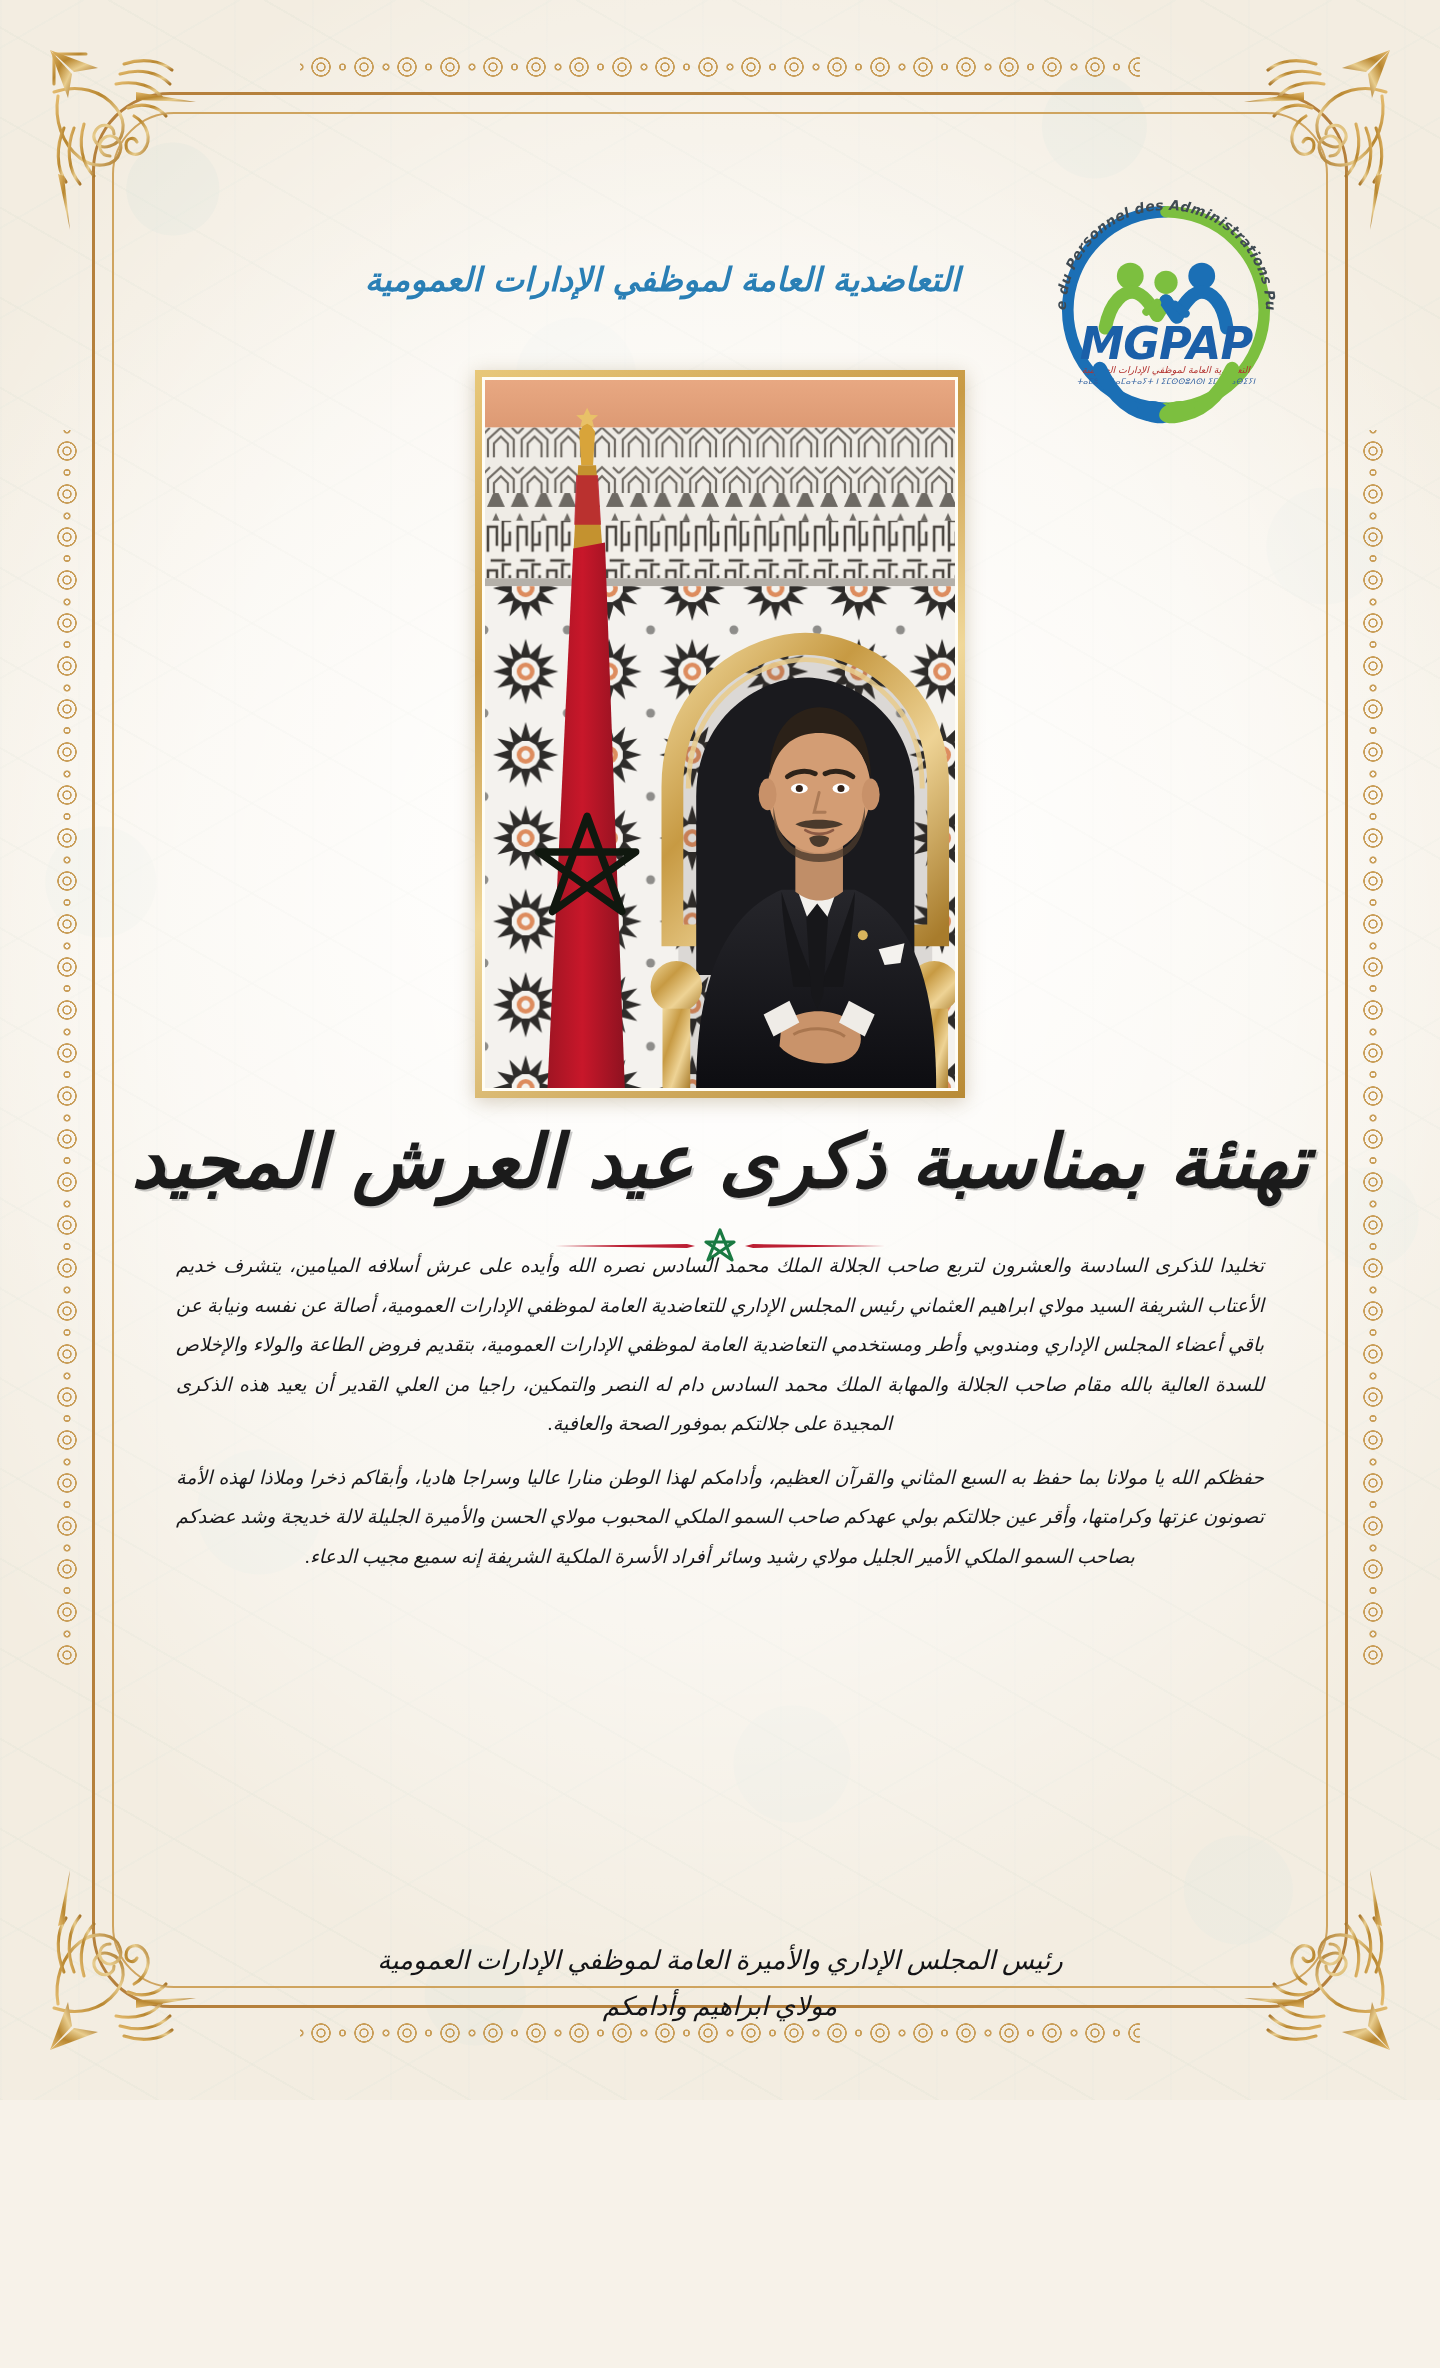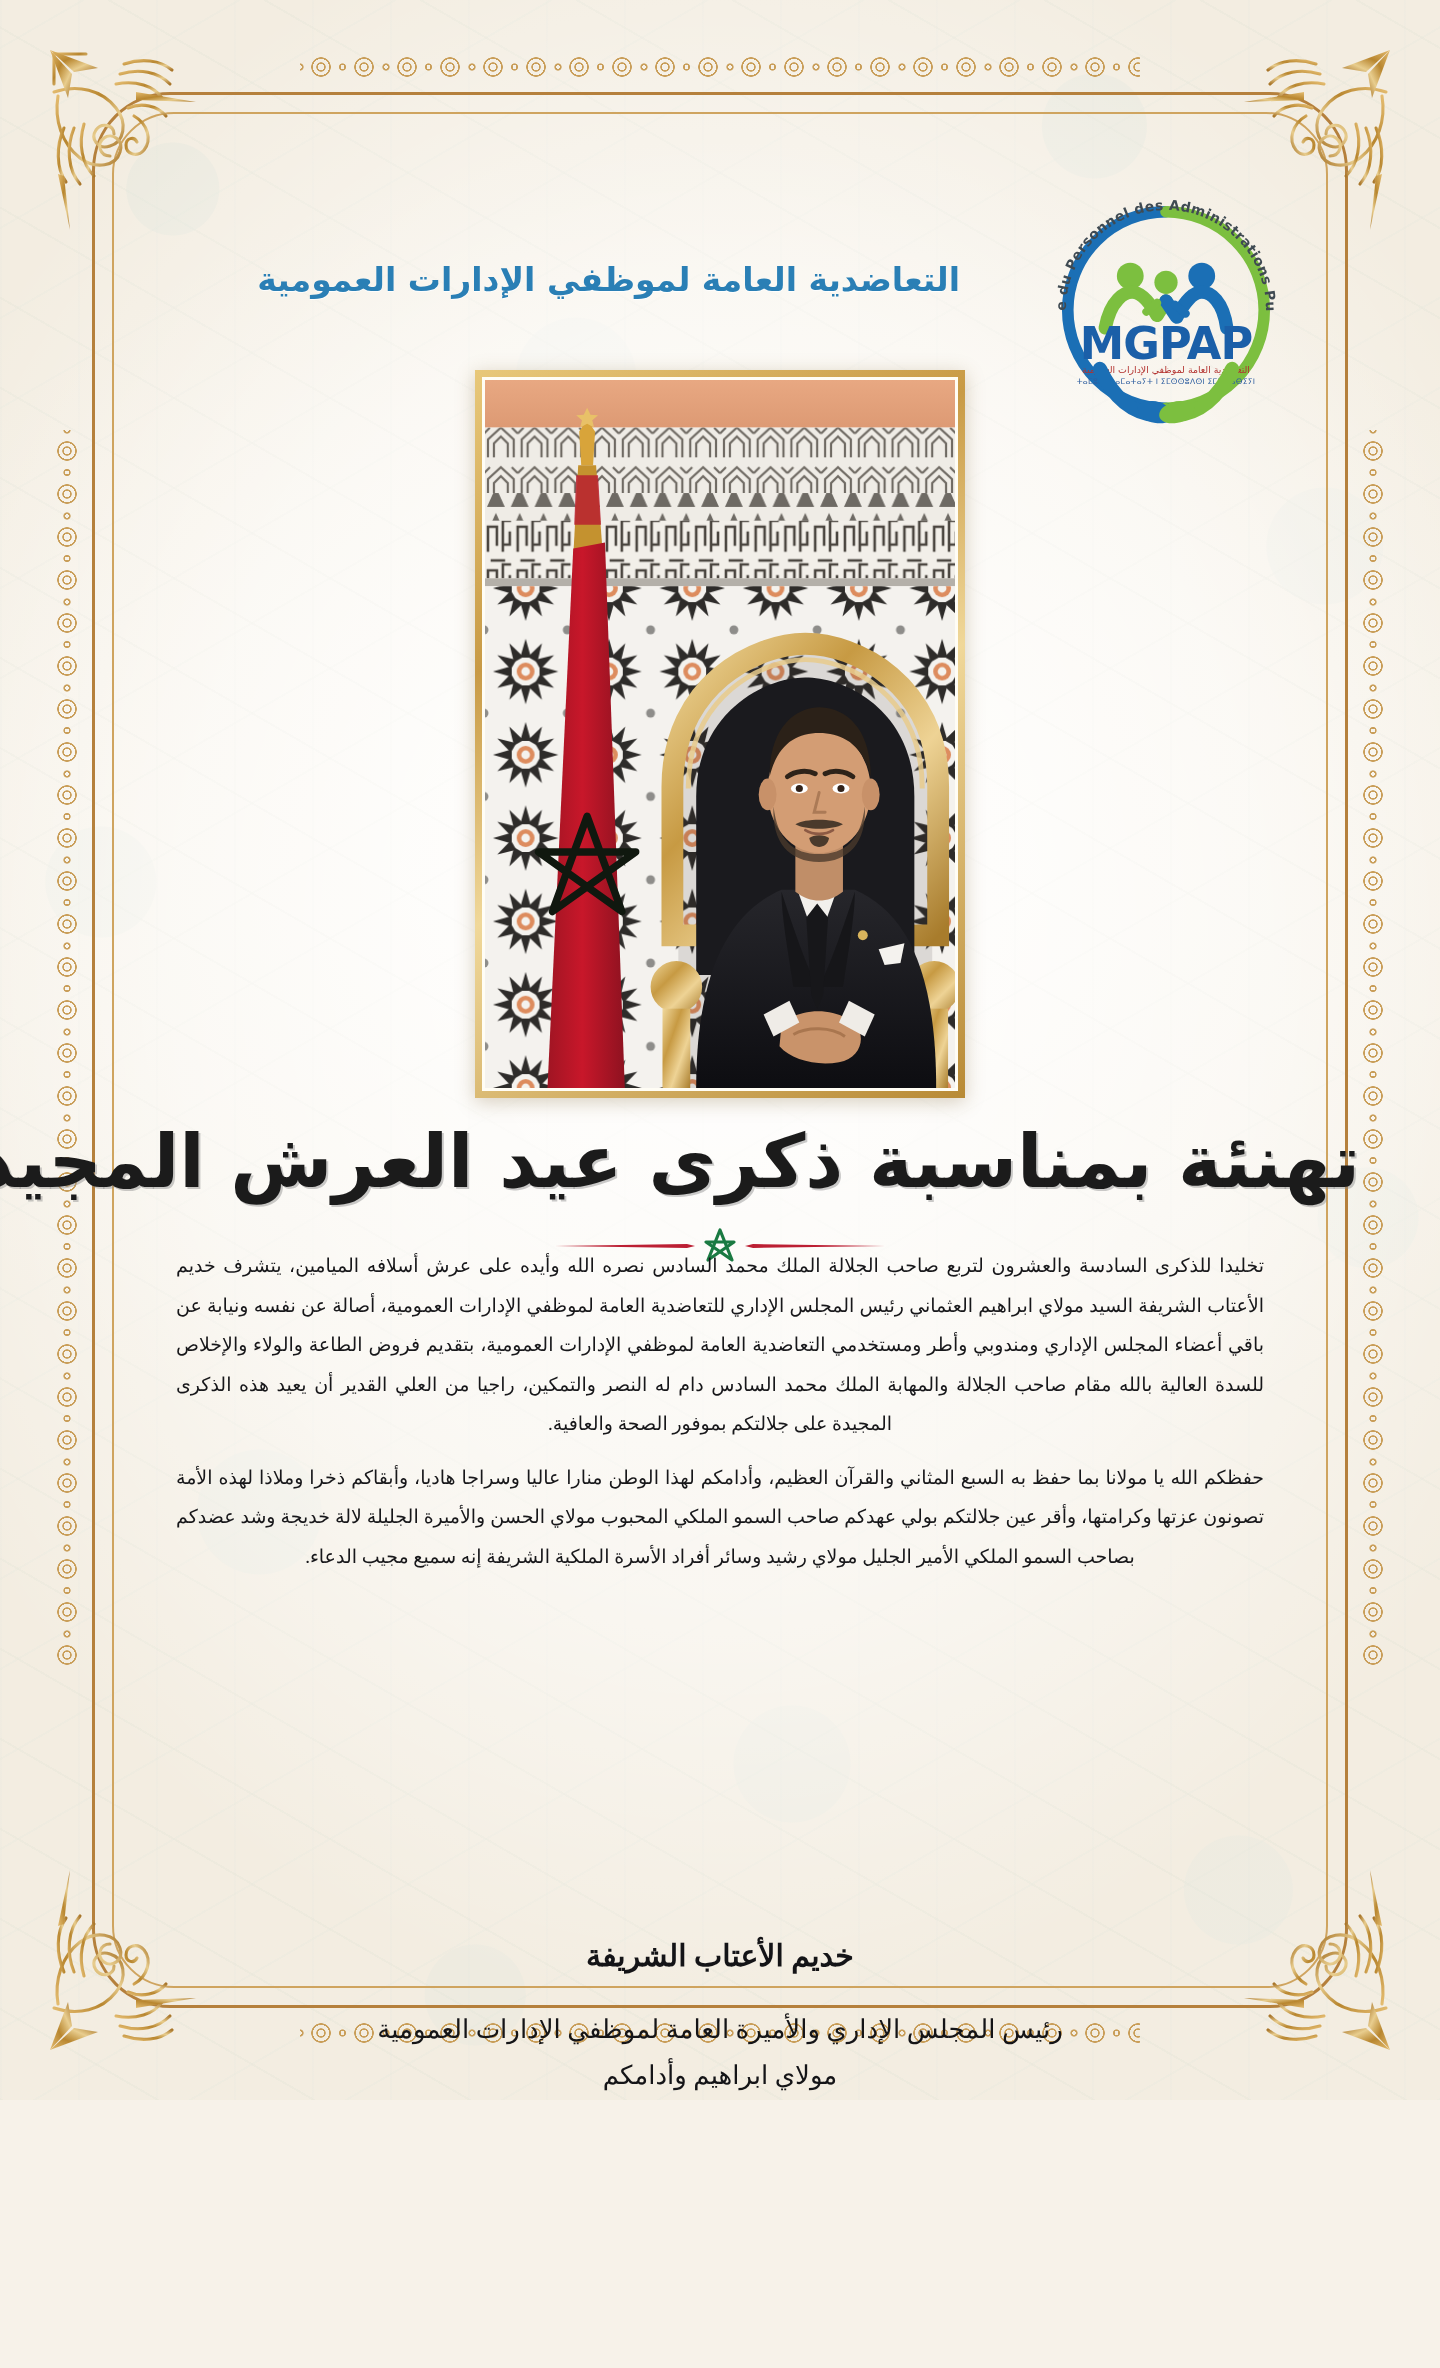--- a/index.html
+++ b/index.html
@@ -17,20 +17,21 @@
   }
 
   
   .poster {
     position: relative;
     width: 1440px;
     height: 2100px;
     background:
       radial-gradient(ellipse 900px 700px at 50% 40%, #fffdf9 0%, #f9f5ed 45%, #f3ede1 100%);
     overflow: hidden;
+    font-style: italic;
   }
 
   
   .bg-pattern {
     position: absolute;
     inset: 0;
     opacity: .55;
     background-image:
       repeating-linear-gradient(30deg,
         rgba(225,226,214,.55) 0px, rgba(225,226,214,.55) 2px,
@@ -580,18 +581,17 @@
     </svg>
     <span class="sr-only">moroccan-star-icon</span>
   </div>
 
   <div class="body-text">
     <p>تخليدا للذكرى السادسة والعشرون لتربع صاحب الجلالة الملك محمد السادس نصره الله وأيده على عرش أسلافه الميامين، يتشرف خديم الأعتاب الشريفة السيد مولاي ابراهيم العثماني رئيس المجلس الإداري للتعاضدية العامة لموظفي الإدارات العمومية، أصالة عن نفسه ونيابة عن باقي أعضاء المجلس الإداري ومندوبي وأطر ومستخدمي التعاضدية العامة لموظفي الإدارات العمومية، بتقديم فروض الطاعة والولاء والإخلاص للسدة العالية بالله مقام صاحب الجلالة والمهابة الملك محمد السادس دام له النصر والتمكين، راجيا من العلي القدير أن يعيد هذه الذكرى المجيدة على جلالتكم بموفور الصحة والعافية.</p>
     <p>حفظكم الله يا مولانا بما حفظ به السبع المثاني والقرآن العظيم، وأدامكم لهذا الوطن منارا عاليا وسراجا هاديا، وأبقاكم ذخرا وملاذا لهذه الأمة تصونون عزتها وكرامتها، وأقر عين جلالتكم بولي عهدكم صاحب السمو الملكي المحبوب مولاي الحسن والأميرة الجليلة لالة خديجة وشد عضدكم بصاحب السمو الملكي الأمير الجليل مولاي رشيد وسائر أفراد الأسرة الملكية الشريفة إنه سميع مجيب الدعاء.</p>
   </div>
 
   <div class="signature">
-    <div class="sig-role">خديم الأعتاب الشريفة</div>
     <div class="sig-line">رئيس المجلس الإداري والأميرة العامة لموظفي الإدارات العمومية</div>
     <div class="sig-line">مولاي ابراهيم وأدامكم</div>
   </div>
 
 </div>
 
 </body></html>

